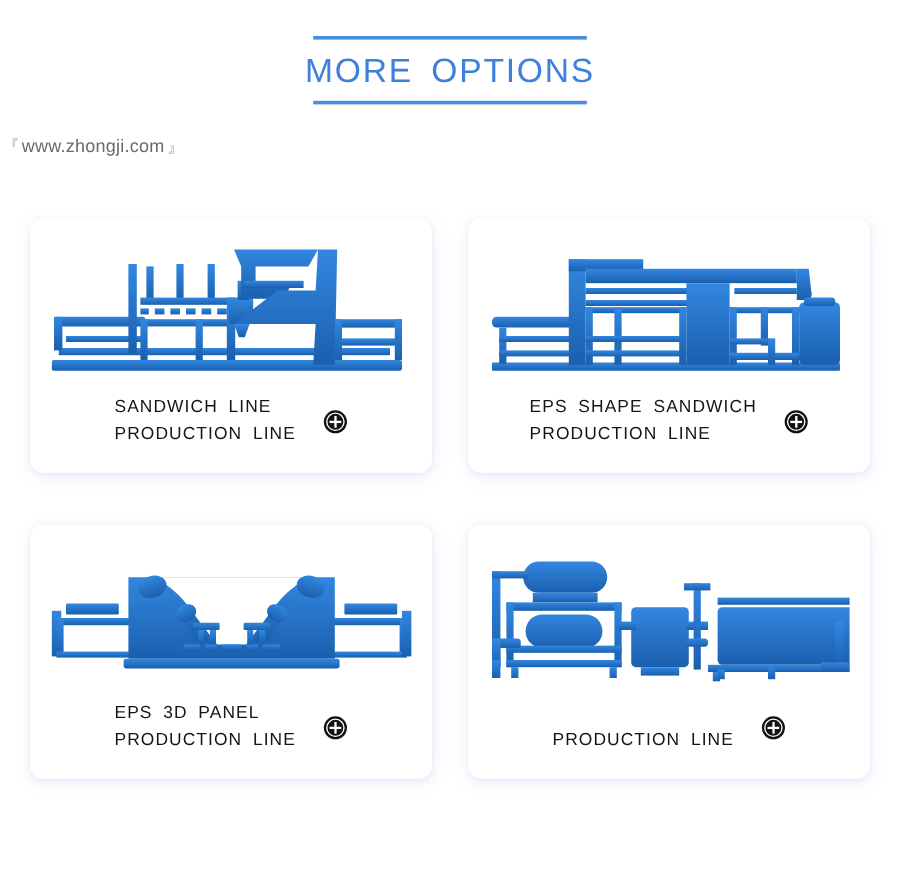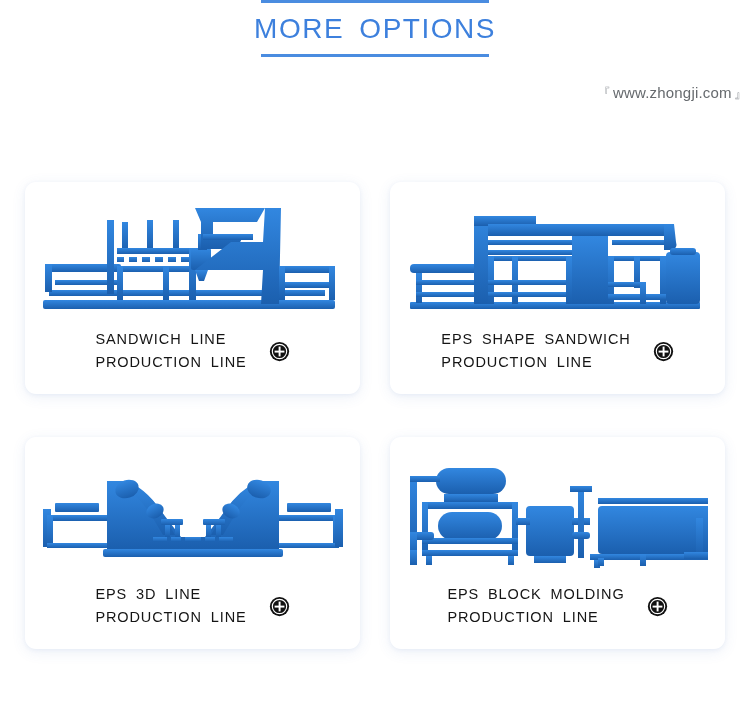--- a/index.html
+++ b/index.html
@@ -12,20 +12,21 @@
     height: 728px;
     font-family: "Liberation Sans", sans-serif;
     -webkit-font-smoothing: antialiased;
     overflow: hidden;
     position: relative;
   }
 
   
   .header {
     width: 100%;
+    padding-top: 30px;
     text-align: center;
   }
   .title-block {
     display: inline-block;
     position: relative;
     padding: 0 4px;
   }
   .rule {
     width: 228px;
     height: 3px;
@@ -38,21 +39,21 @@
     font-size: 28px;
     letter-spacing: 1.5px;
     word-spacing: 6px;
     color: #3d80dd;
     line-height: 34px;
     font-weight: 400;
     white-space: nowrap;
   }
   .subtitle {
     margin-top: 27px;
-    text-align: right;
+    text-align: left;
     font-size: 15px;
     color: #666a6e;
     letter-spacing: 0.2px;
     word-spacing: 1px;
   }
   .subtitle .bracket {
     color: #8d9196;
     font-size: 14px;
     padding: 0 2px;
   }
@@ -300,21 +301,21 @@
 
           <rect x="110" y="74" width="14" height="5"></rect>
           <rect x="128" y="74" width="10" height="5"></rect>
           <rect x="142" y="74" width="16" height="5"></rect>
           <rect x="162" y="74" width="10" height="5"></rect>
           <rect x="176" y="74" width="14" height="5"></rect>
         </g>
       </svg>
     </div>
     <div class="card-foot">
-      <div class="card-label"><span>EPS  3D  LINE</span><br><span>PRODUCTION  LINE</span></div>
+      <div class="card-label"><span>EPS  3D  PANEL</span><br><span>PRODUCTION  LINE</span></div>
       <svg class="plus-icon" viewBox="0 0 24 24">
         <circle cx="12" cy="12" r="11" fill="#111111"></circle>
         <circle cx="12" cy="12" r="8.2" fill="none" stroke="#ffffff" stroke-width="1.3"></circle>
         <rect x="11" y="6.4" width="2.2" height="11.2" fill="#ffffff"></rect>
         <rect x="6.4" y="11" width="11.2" height="2.2" fill="#ffffff"></rect>
       </svg>
     </div>
   </div>
 
   <div class="card">
@@ -363,21 +364,21 @@
           <rect x="182" y="92" width="130" height="6"></rect>
           <rect x="186" y="98" width="6" height="8"></rect>
           <rect x="288" y="56" width="7" height="40"></rect>
           <rect x="276" y="90" width="24" height="7"></rect>
           <rect x="190" y="96" width="6" height="8"></rect>
           <rect x="232" y="92" width="6" height="12"></rect>
         </g>
       </svg>
     </div>
     <div class="card-foot">
-      <div class="card-label"><span>EPS  BLOCK  MOLDING</span><br><span>PRODUCTION  LINE</span></div>
+      <div class="card-label"><br><span>PRODUCTION  LINE</span></div>
       <svg class="plus-icon" viewBox="0 0 24 24">
         <circle cx="12" cy="12" r="11" fill="#111111"></circle>
         <circle cx="12" cy="12" r="8.2" fill="none" stroke="#ffffff" stroke-width="1.3"></circle>
         <rect x="11" y="6.4" width="2.2" height="11.2" fill="#ffffff"></rect>
         <rect x="6.4" y="11" width="11.2" height="2.2" fill="#ffffff"></rect>
       </svg>
     </div>
   </div>
 
 </div>

